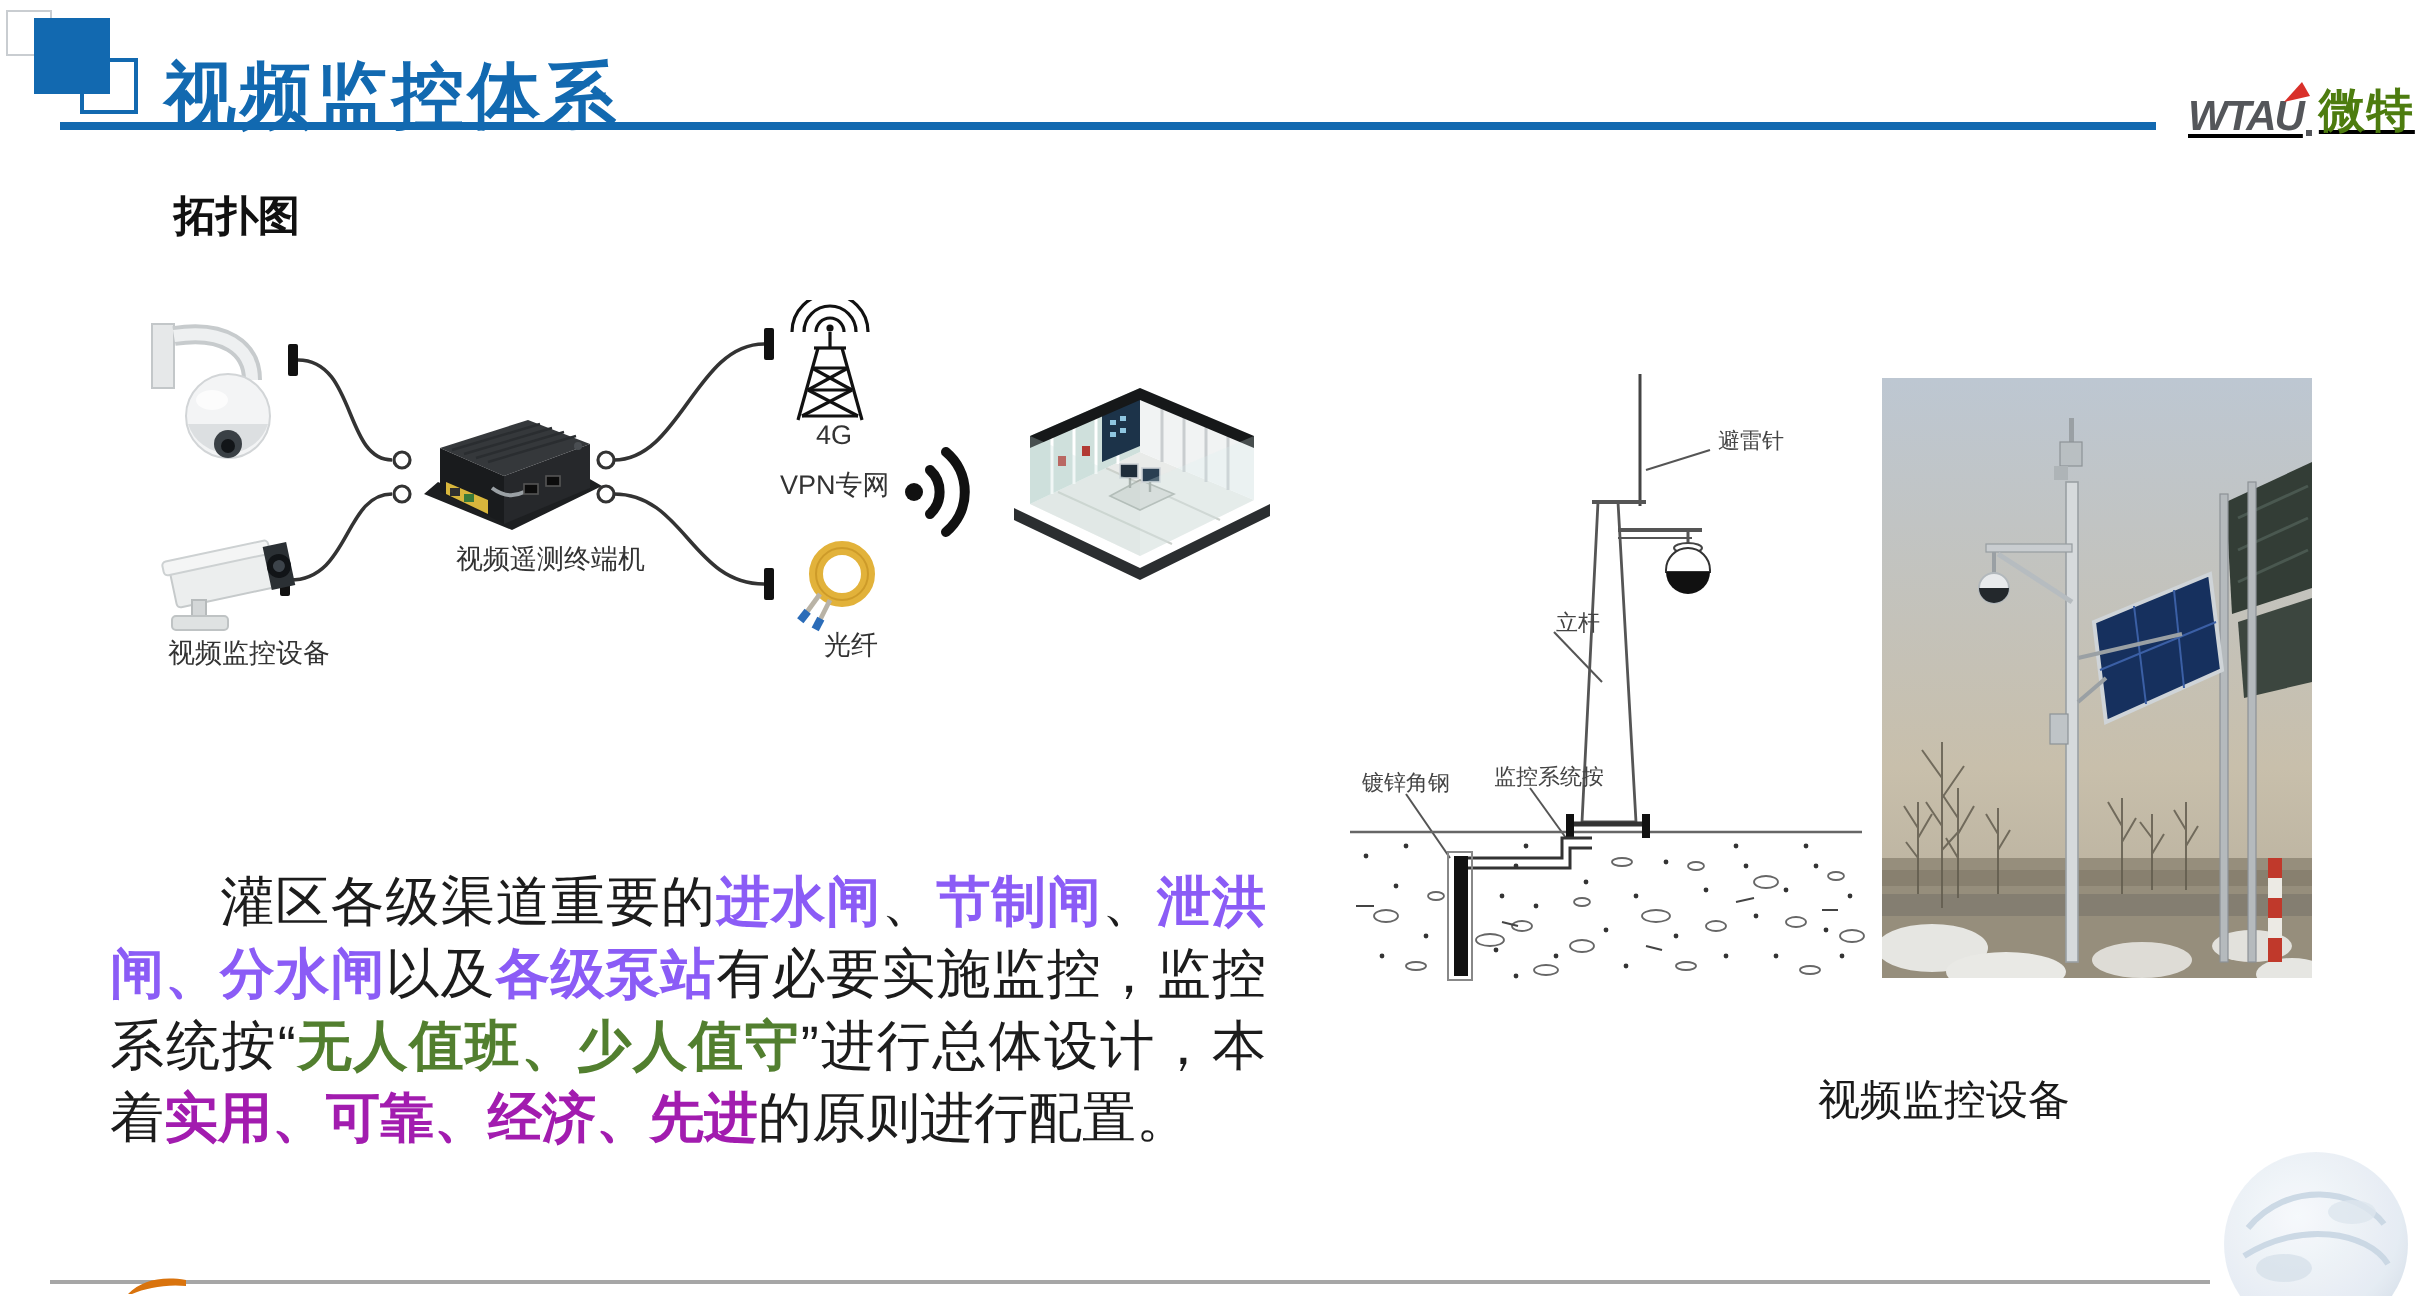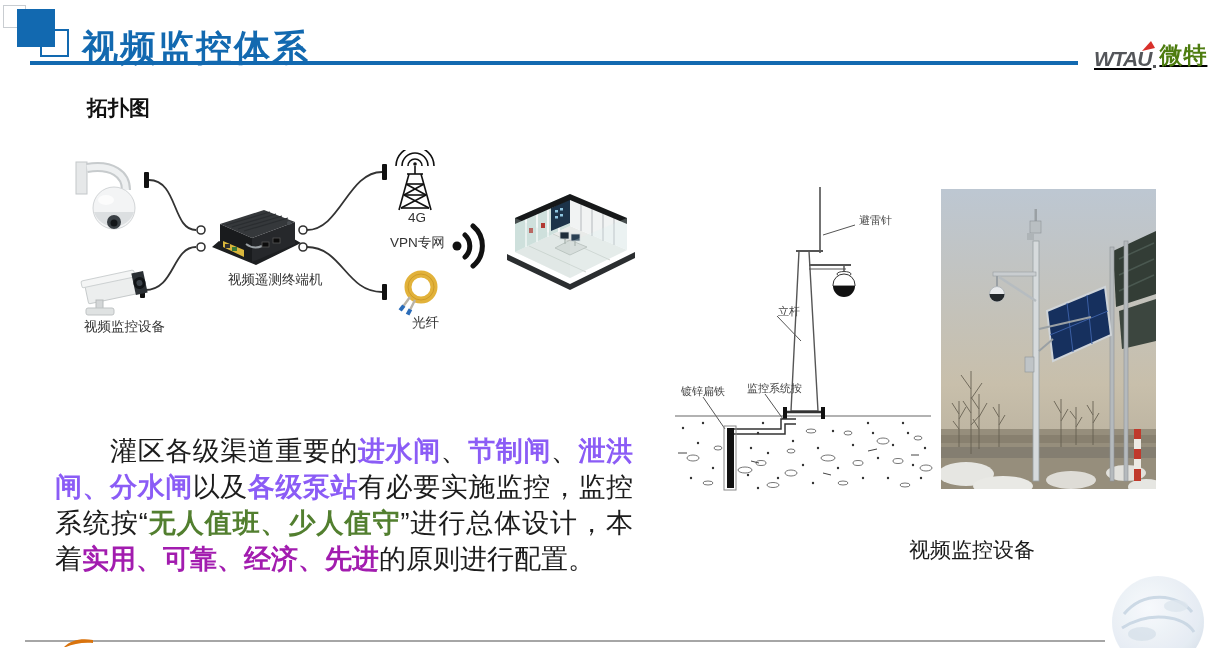--- a/index.html
+++ b/index.html
@@ -312,21 +312,21 @@
     <g stroke="#444" stroke-width="1">
       <line x1="15" y1="270" x2="24" y2="270"></line>
         <line x1="205" y1="268" x2="214" y2="266"></line>
       <line x1="88" y1="278" x2="96" y2="280"></line>
         <line x1="248" y1="272" x2="256" y2="272"></line>
       <line x1="160" y1="290" x2="168" y2="292"></line>
     </g>
   </svg>
   <div class="draw-label" style="left:196px;top:30px;">避雷针</div>
   <div class="draw-label" style="left:115px;top:121px;">立杆</div>
-  <div class="draw-label" style="left:18px;top:201px;">镀锌扁铁</div>
+  <div class="draw-label" style="left:18px;top:201px;">镀锌角钢</div>
   <div class="draw-label" style="left:84px;top:198px;">监控系统按</div>
 </div>
 
 <div class="photo">
   <svg width="215" height="300" viewBox="0 0 215 300">
     <defs>
       <linearGradient id="sky" x1="0" y1="0" x2="0" y2="1">
         <stop offset="0" stop-color="#bdc7d2"></stop>
         <stop offset="0.65" stop-color="#c8bfab"></stop>
         <stop offset="1" stop-color="#b3ab99"></stop>

